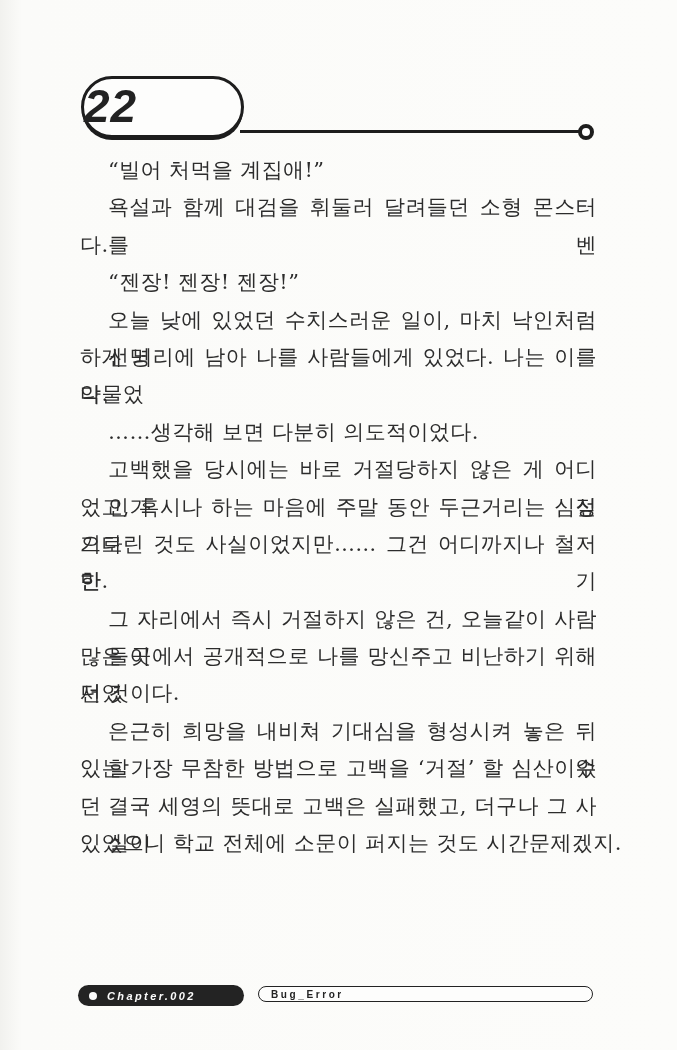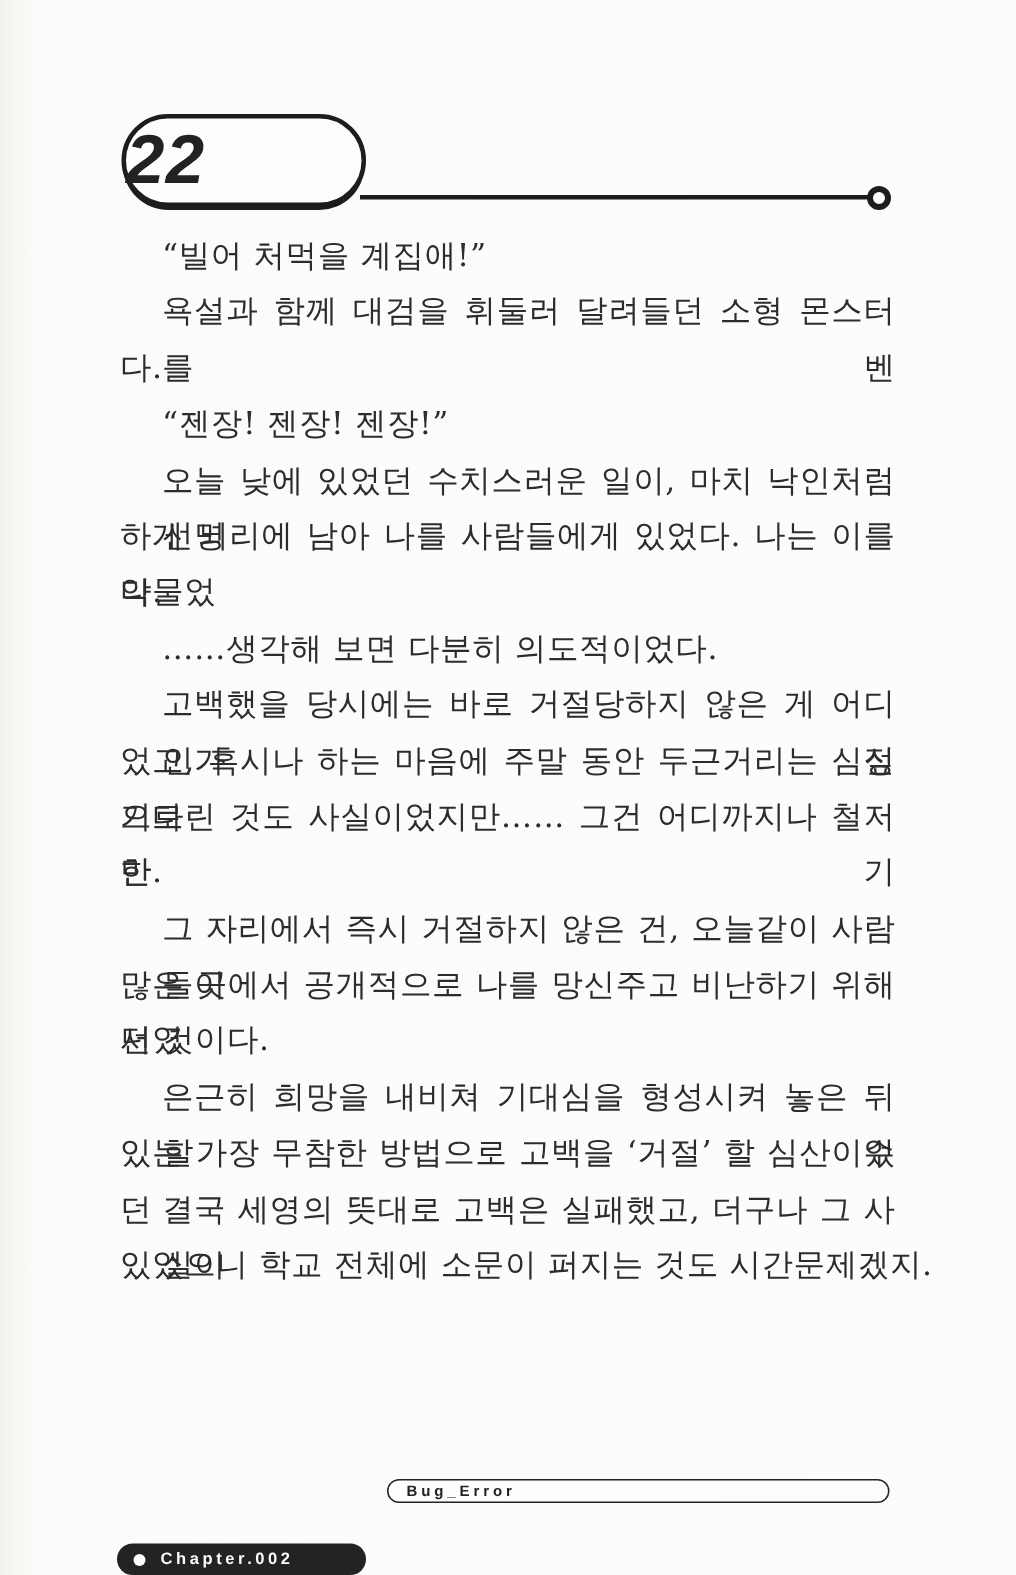--- a/index.html
+++ b/index.html
@@ -61,25 +61,25 @@
   }
   .line.fill {
     white-space: normal;
     text-align: justify;
     text-align-last: justify;
   }
   .line.indent { padding-left: 28px; }
 
   
   .footer-chapter-pill {
-    position: absolute; left: 78px; top: 1029px;
+    position: absolute; left: 78px; top: 985px;
     width: 166px; height: 21px;
     background: #232323;
     border-radius: 11px;
-    display: flex; align-items: center;
+    display: flex; align-items: center; font-style: italic;
   }
   .footer-dot {
     width: 8px; height: 8px; border-radius: 50%;
     background: #fcfcfc; margin-left: 11px;
   }
   .footer-chapter-label {
     font-family: "Liberation Sans", sans-serif;
     font-weight: bold; font-size: 11px;
     color: #fcfcfc; letter-spacing: 2.4px;
     margin-left: 10px; transform: translateY(-0.5px);

